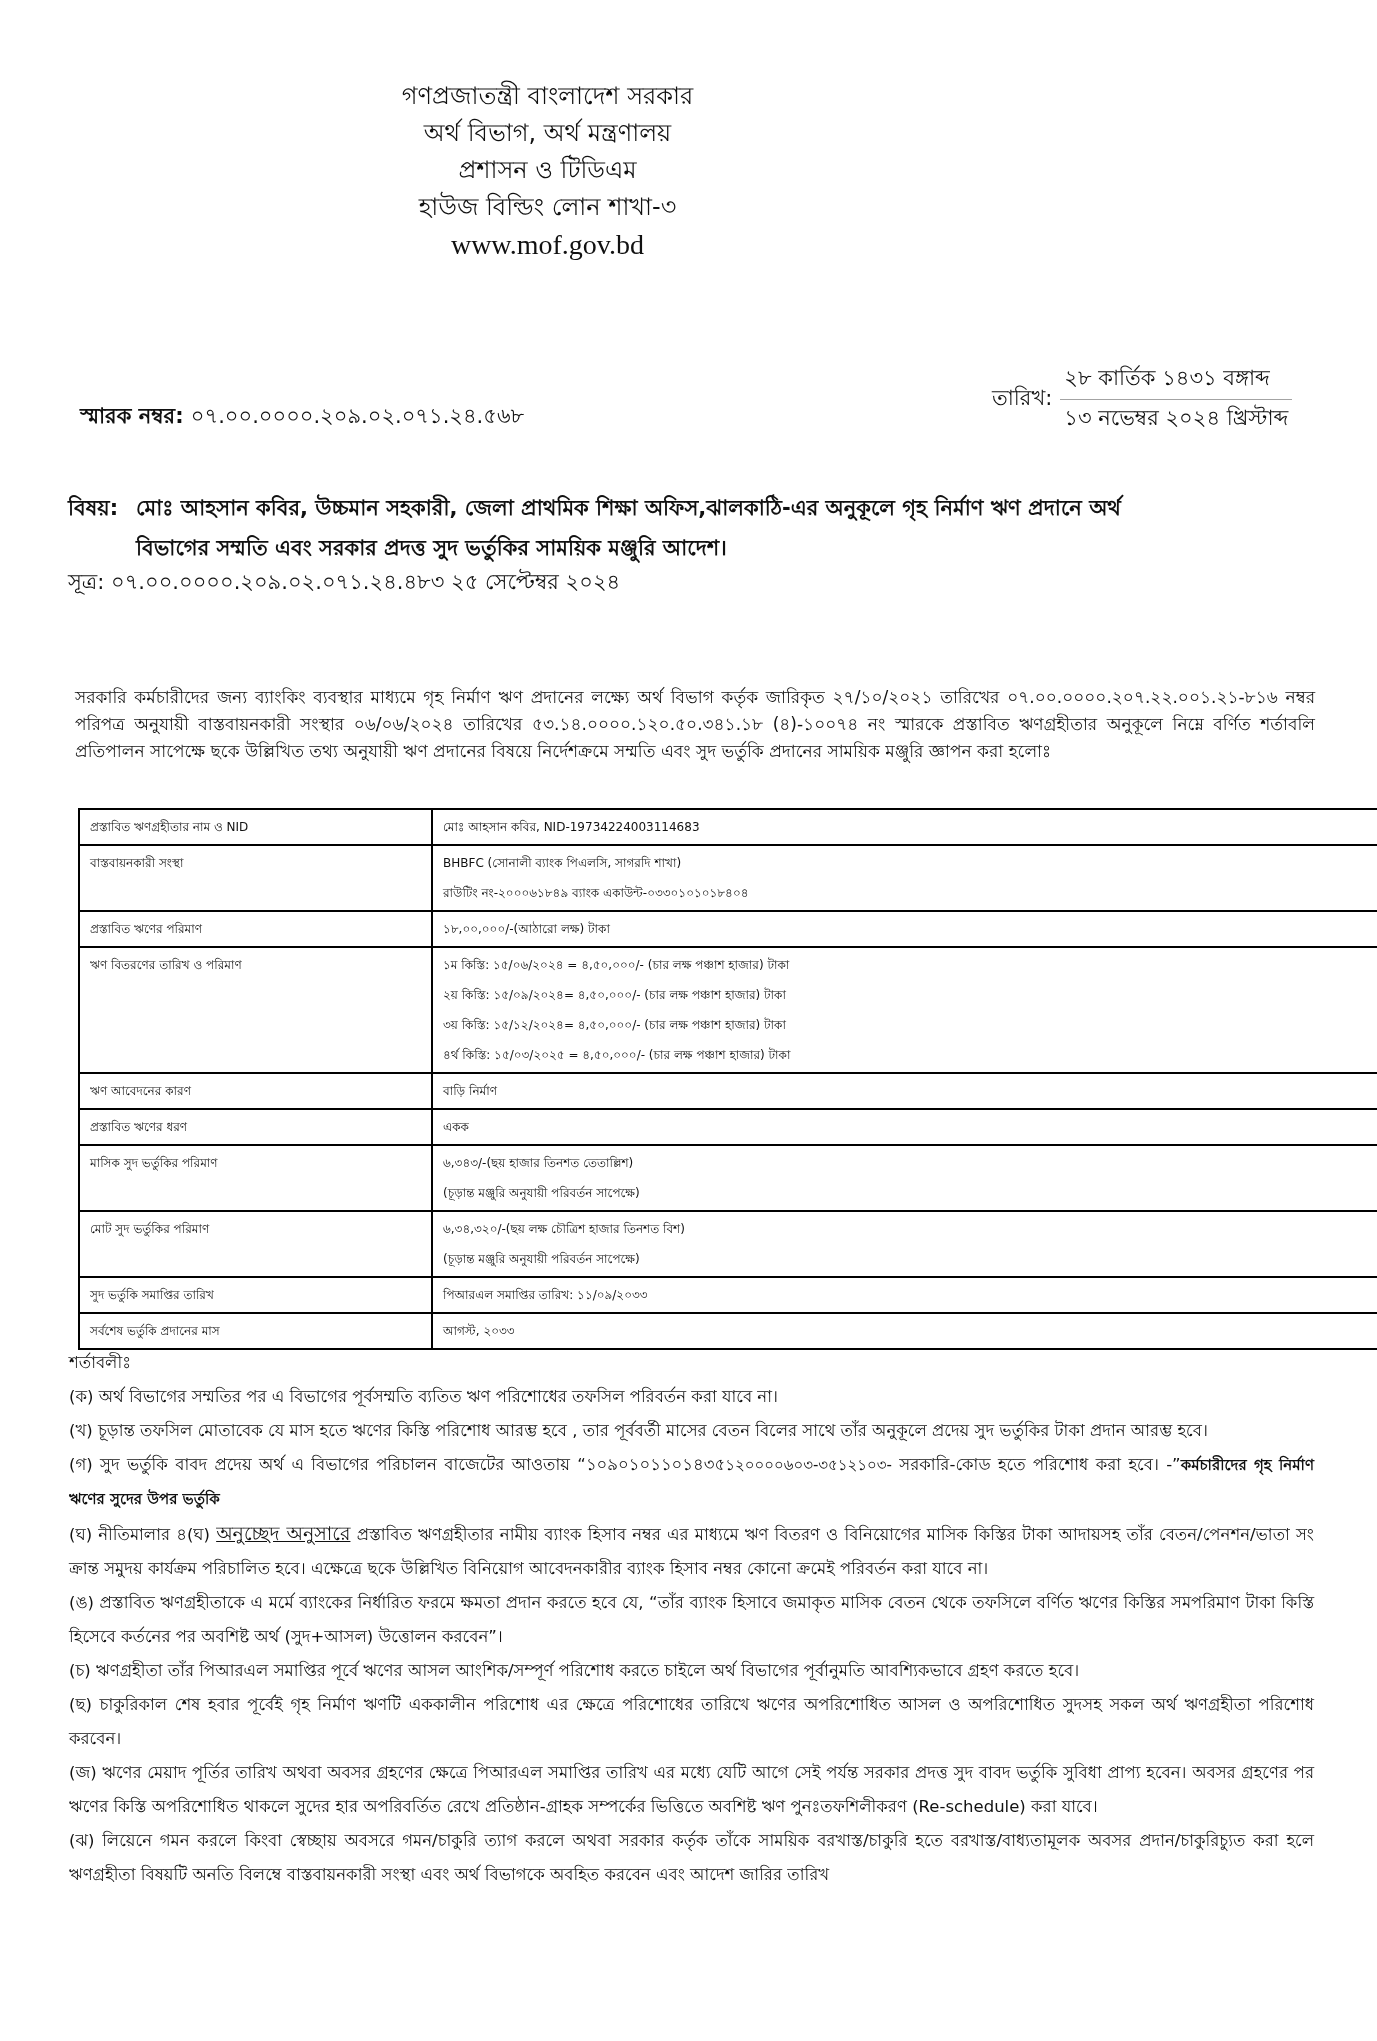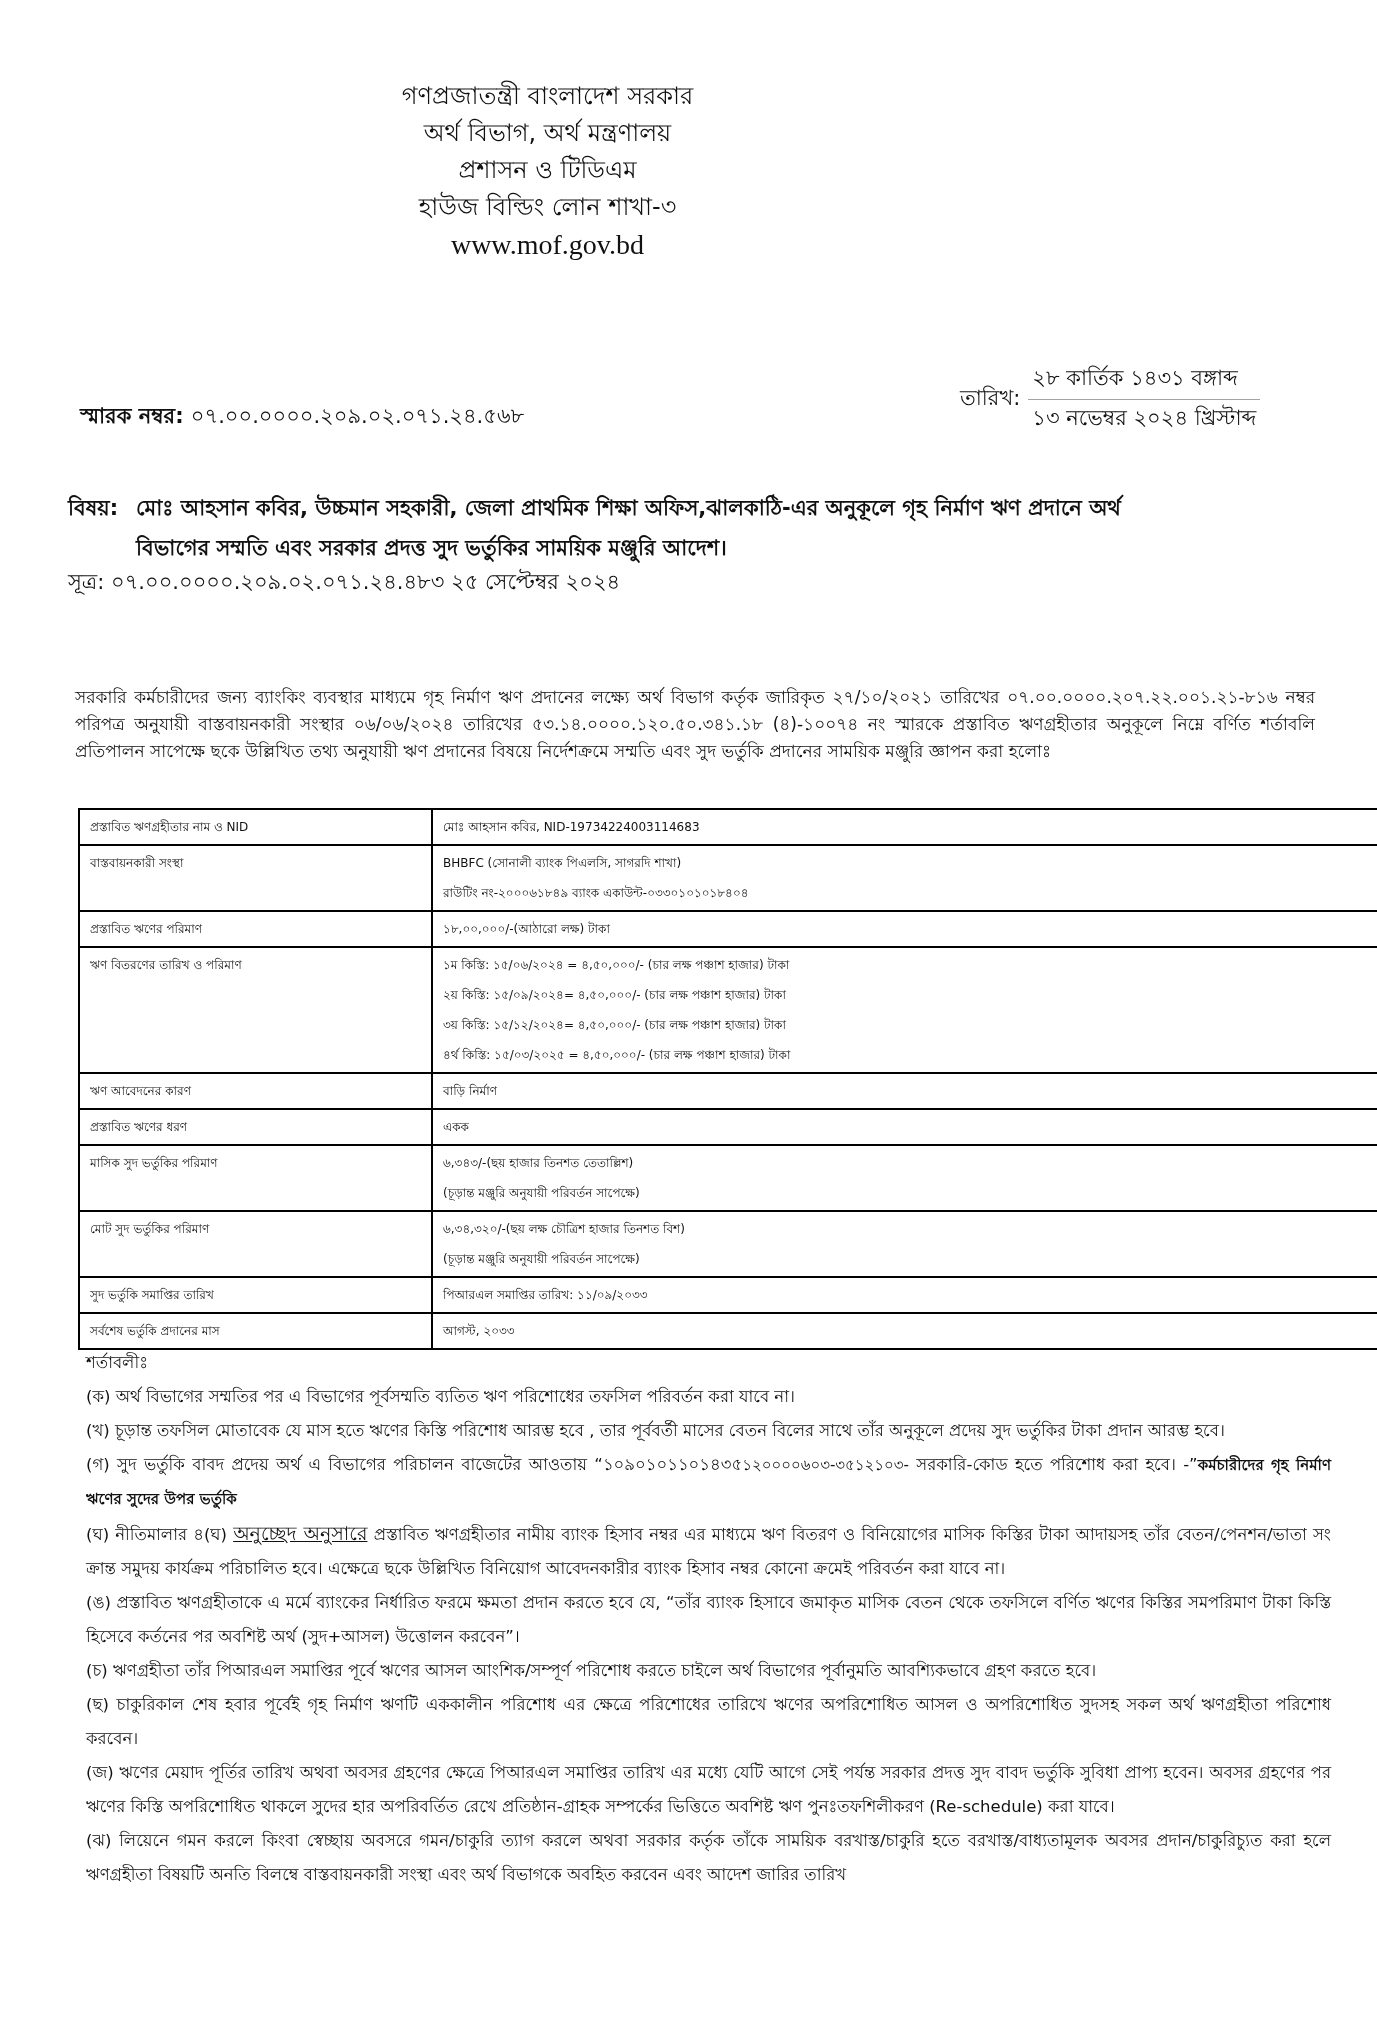--- a/index.html
+++ b/index.html
@@ -32,21 +32,21 @@
       font-weight: bold;
     }
     .memo .val { font-weight: normal; }
     .date-block {
       position: absolute;
       left: 960px; top: 360px;
       display: flex;
       align-items: center;
       font-size: 21px;
     }
-    .date-label { margin-right: 8px; }
+    .date-label { margin-right: 8px; margin-left: 32px; }
     .date-lines { display: flex; flex-direction: column; }
     .date-lines span { display: block; padding: 2px 4px; }
     .date-lines .top { border-bottom: 1px solid #a3a3a3; }
     .subject {
       position: absolute;
       left: 68px; top: 488px;
       width: 1250px;
       font-size: 21px;
       font-weight: bold;
       line-height: 40px;
@@ -76,21 +76,21 @@
     }
     table.info td {
       border: 2px solid #000;
       vertical-align: top;
       padding: 2px 10px;
       line-height: 30px;
     }
     table.info td.k { width: 353px; }
     .conditions {
       position: absolute;
-      left: 86px; top: 1346px;
+      left: 69px; top: 1346px;
       width: 1245px;
       font-size: 16.5px;
       line-height: 34px;
       text-align: justify;
     }
     .conditions p { margin: 0; }
     .conditions .heading { margin-bottom: 0; }
     .big { font-size: 15px; }
     .underline-b { text-decoration: underline; font-size: 19px; }
   </style>

